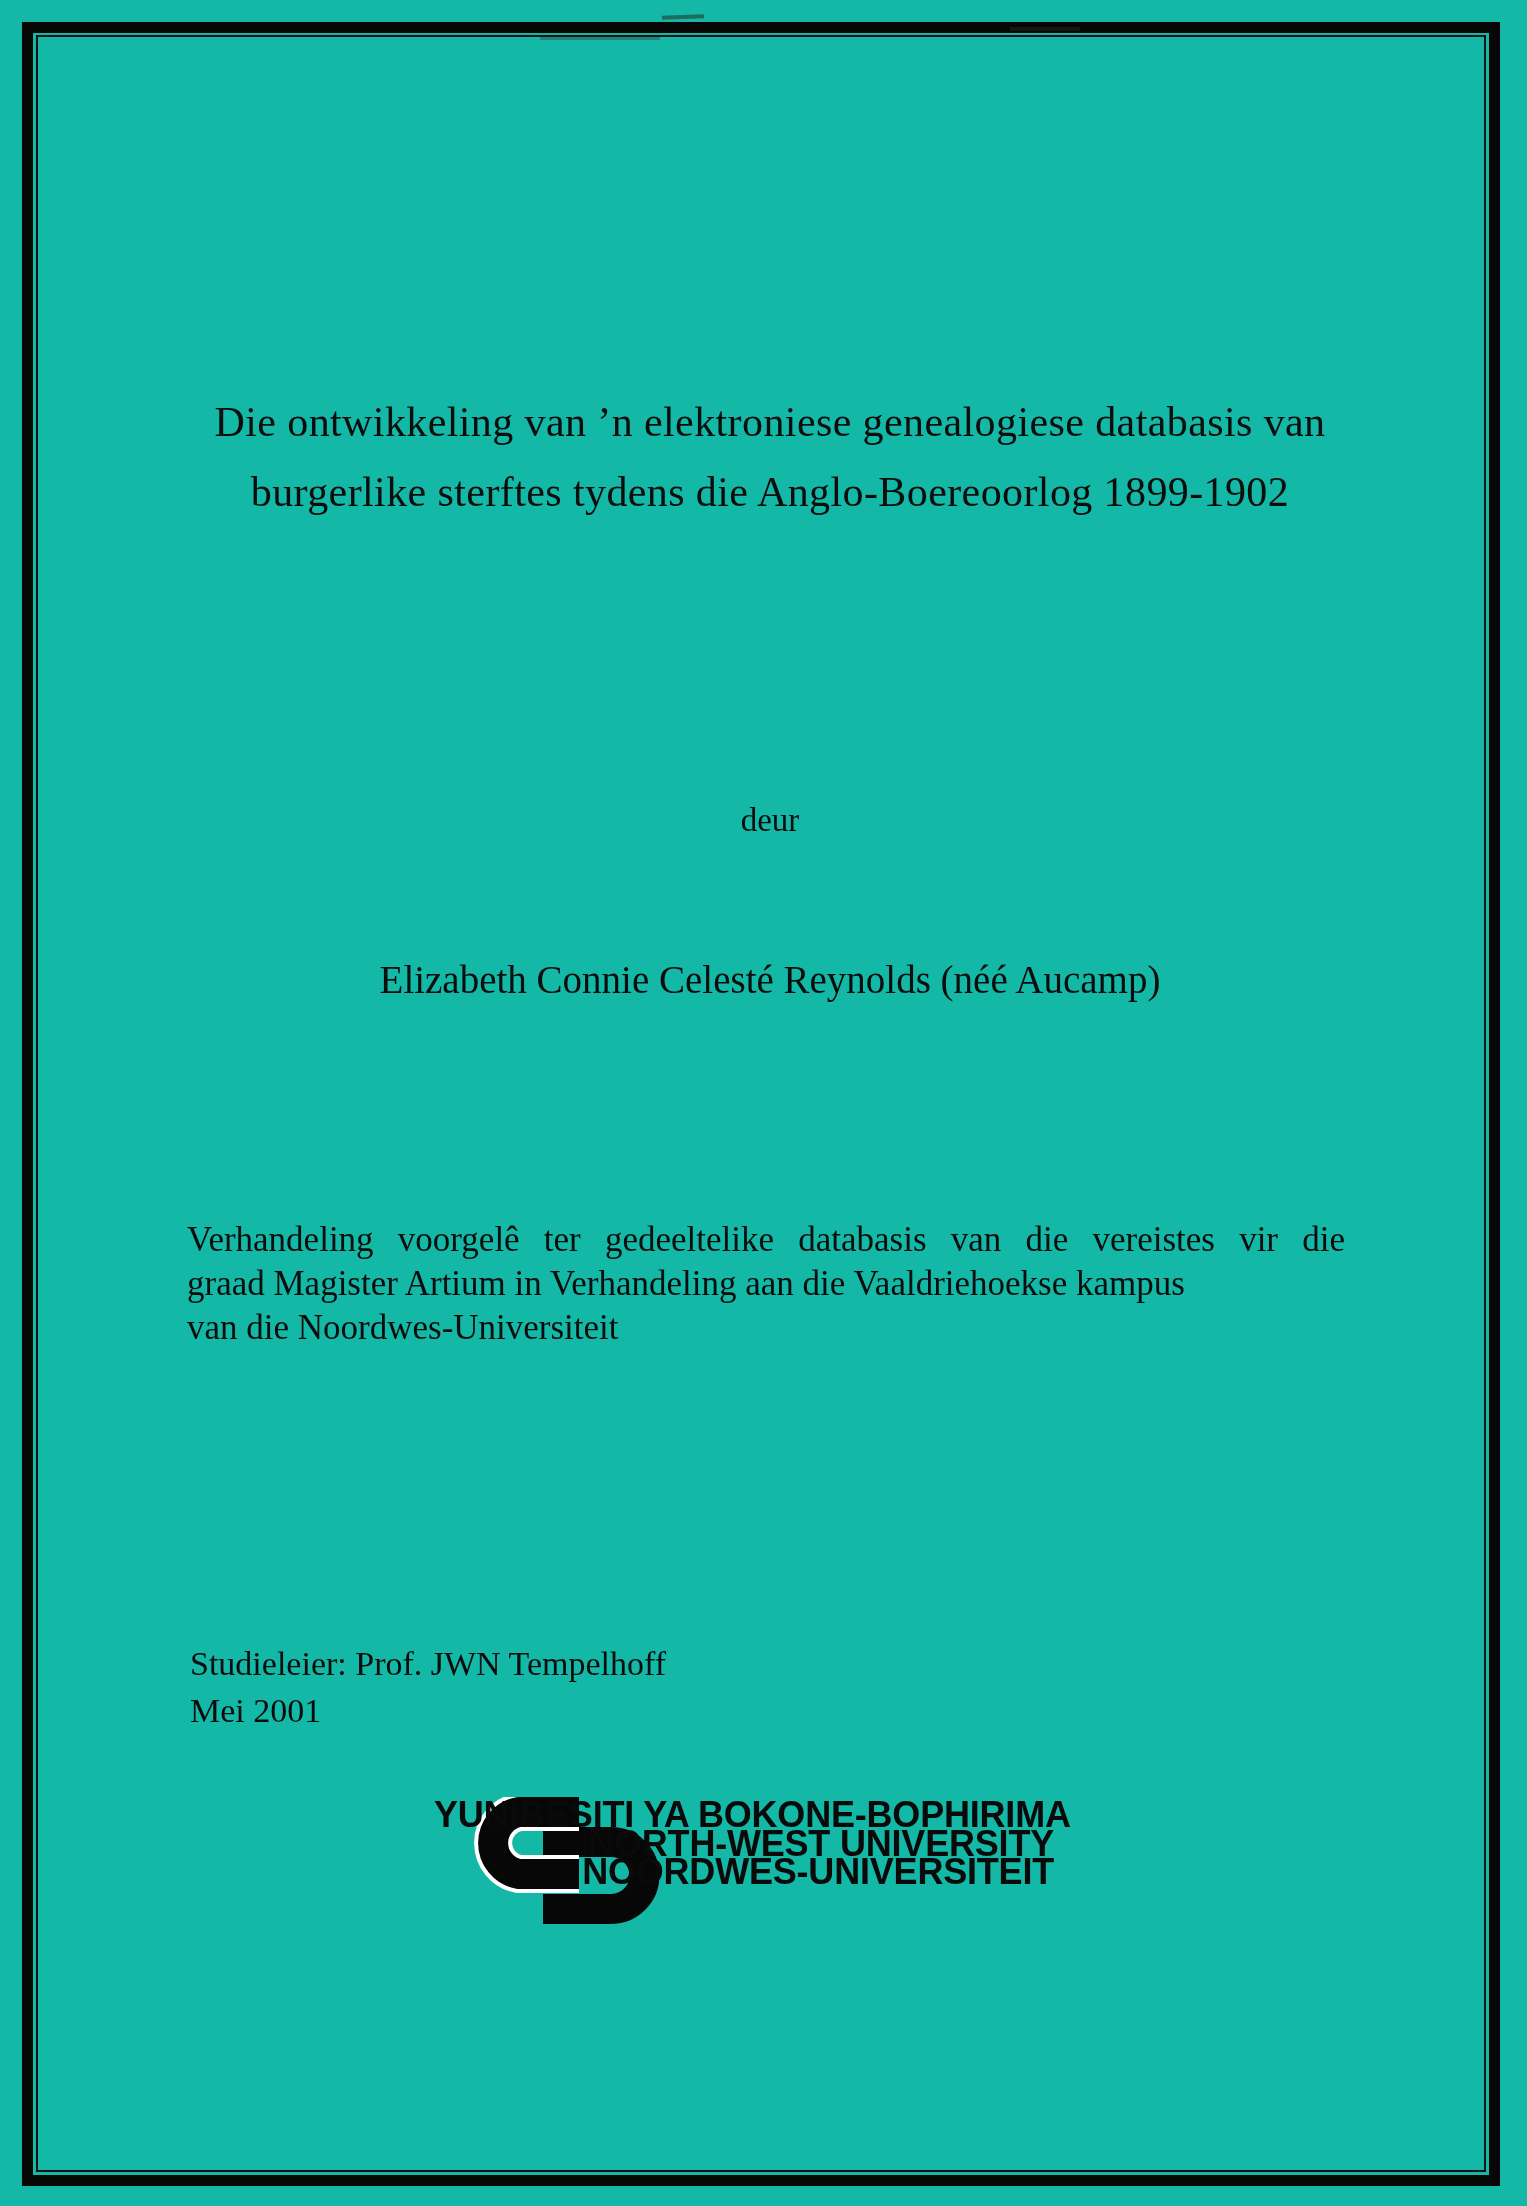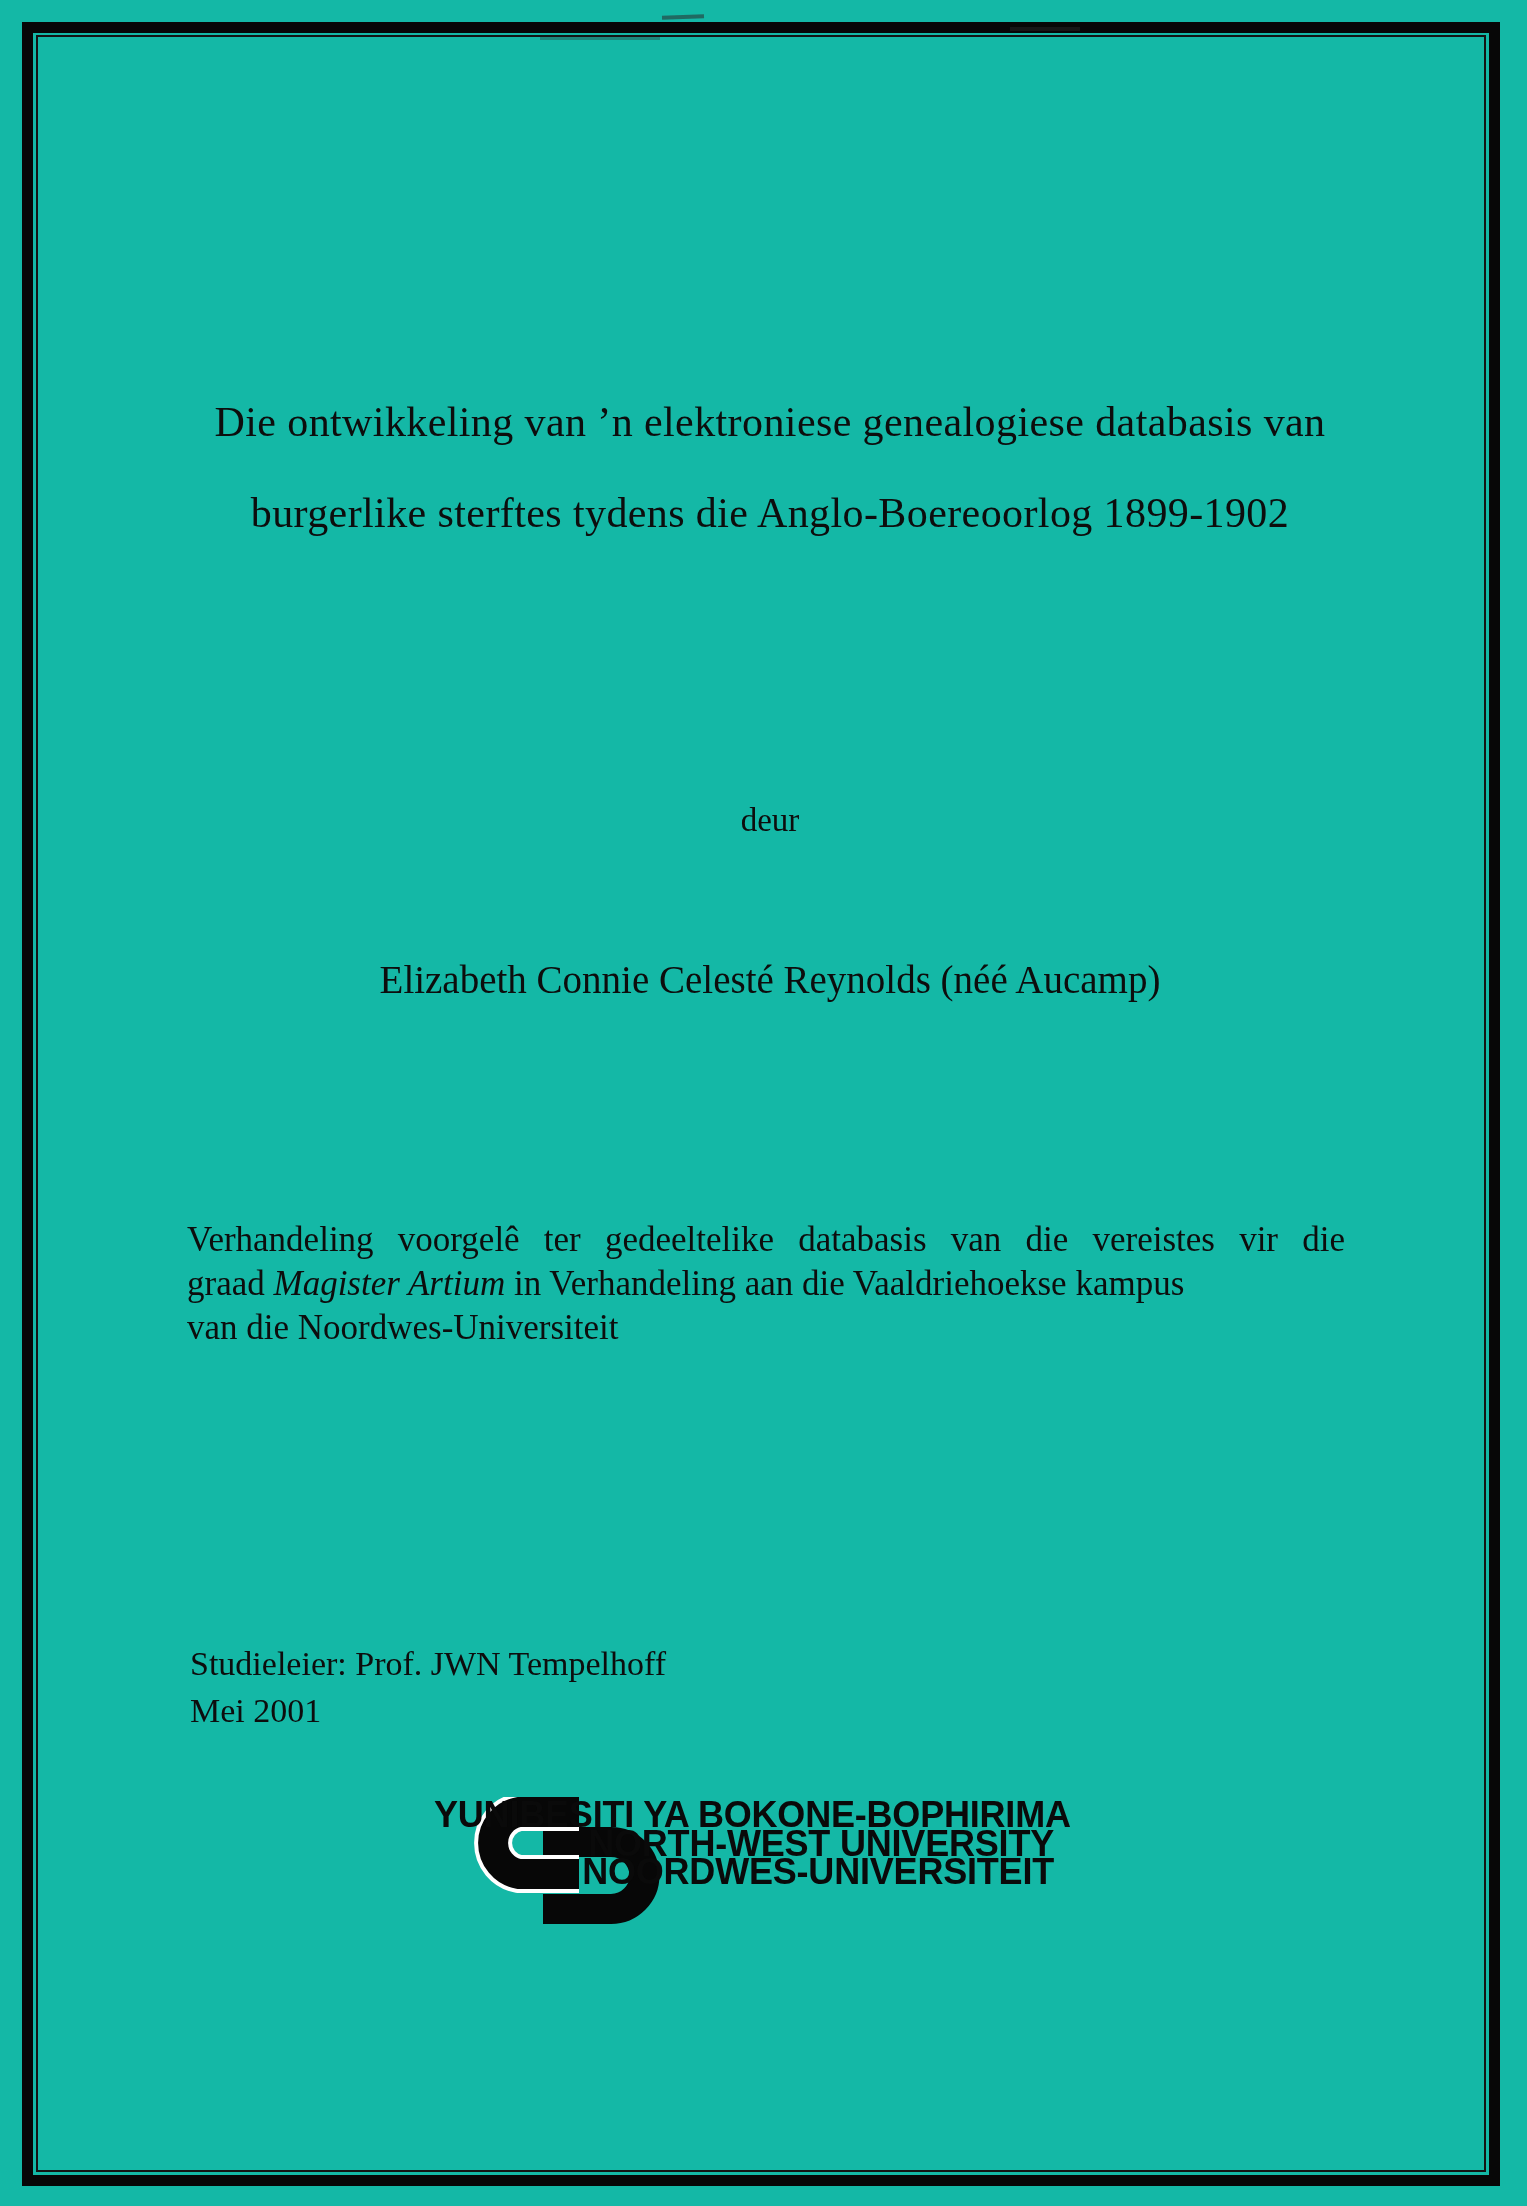--- a/index.html
+++ b/index.html
@@ -40,21 +40,21 @@
   .title-line {
     position: absolute;
     left: 185px;
     width: 1170px;
     text-align: center;
     font-size: 42px;
     letter-spacing: 0.4px;
     white-space: nowrap;
   }
   .title-1 { top: 398px; }
-  .title-2 { top: 489px; }
+  .title-2 { top: 468px; }
 
   .byline {
     position: absolute;
     left: 185px; top: 802px;
     width: 1170px;
     text-align: center;
     font-size: 33px;
   }
   .author {
     position: absolute;
@@ -69,21 +69,21 @@
     position: absolute;
     left: 187px; top: 1218px;
     width: 1158px;
     font-size: 35px;
     line-height: 44px;
   }
   .statement .just {
     text-align: justify;
     text-align-last: justify;
   }
-  .statement .ital { font-style: italic; }
+  .statement .ital { }
 
   .supervisor-block {
     position: absolute;
     left: 190px; top: 1640px;
     font-size: 34px;
     line-height: 47px;
   }
 
   .logo-mark {
     position: absolute;

